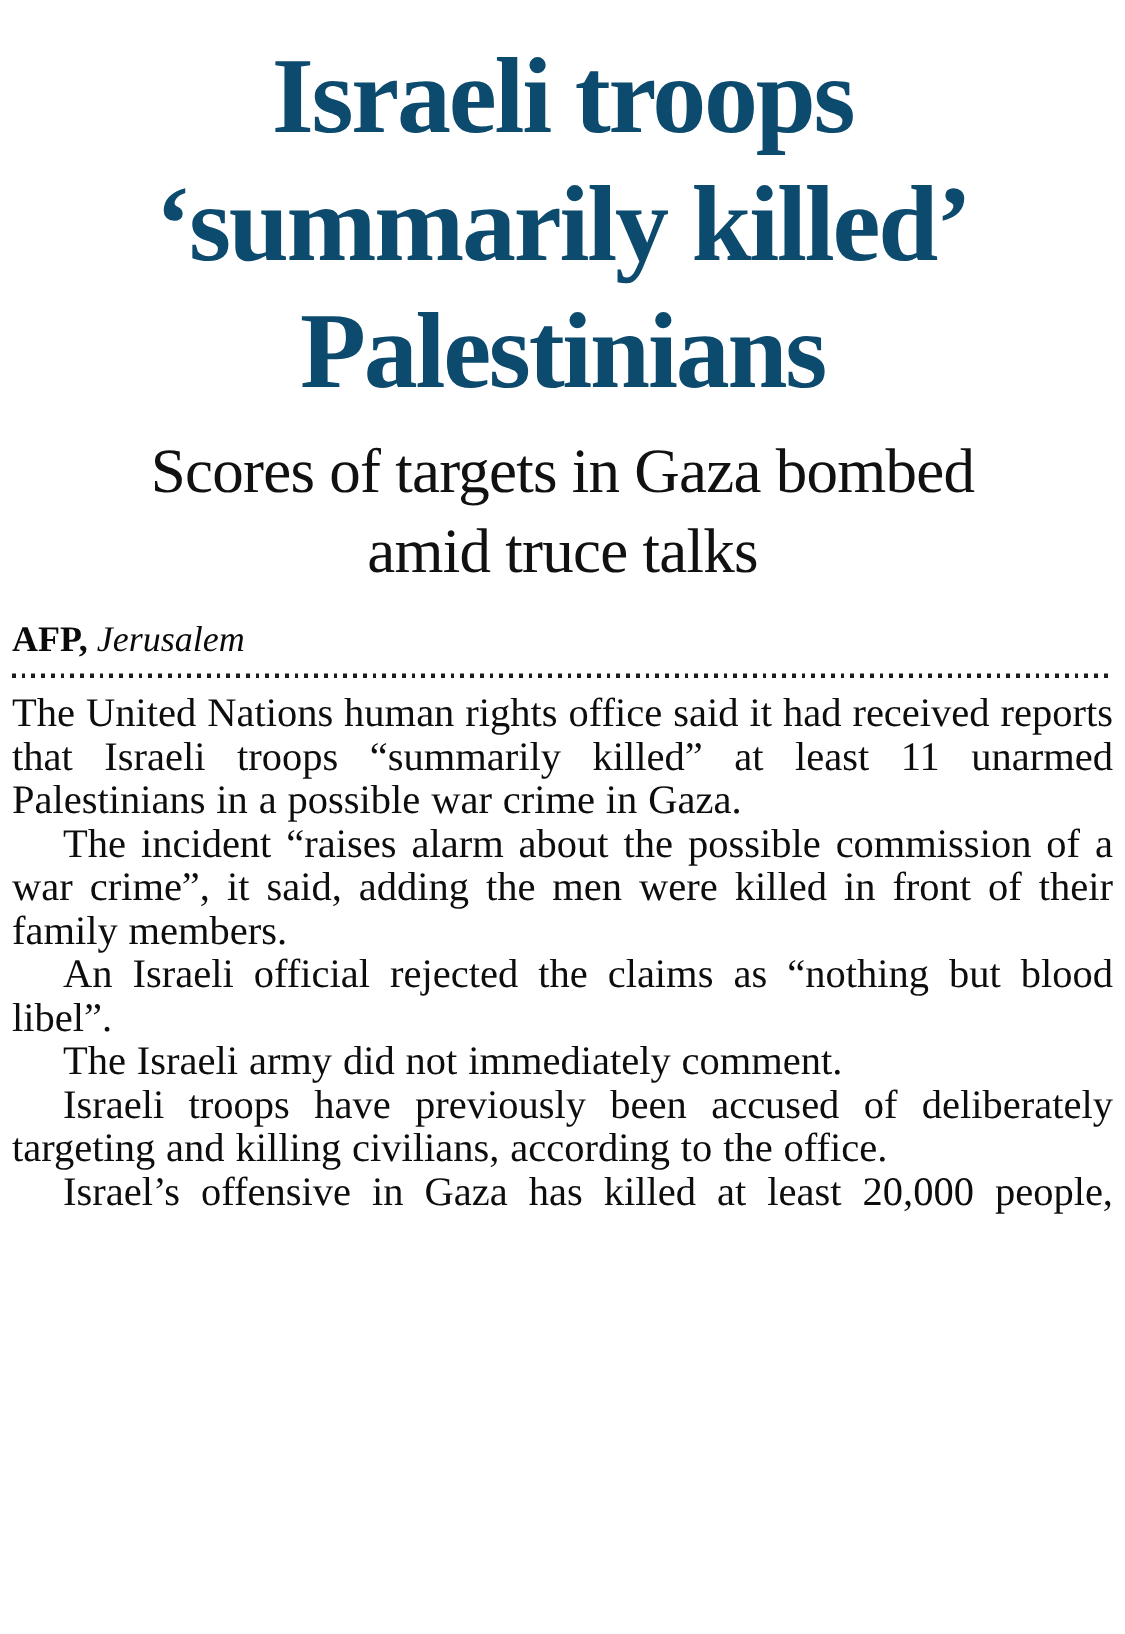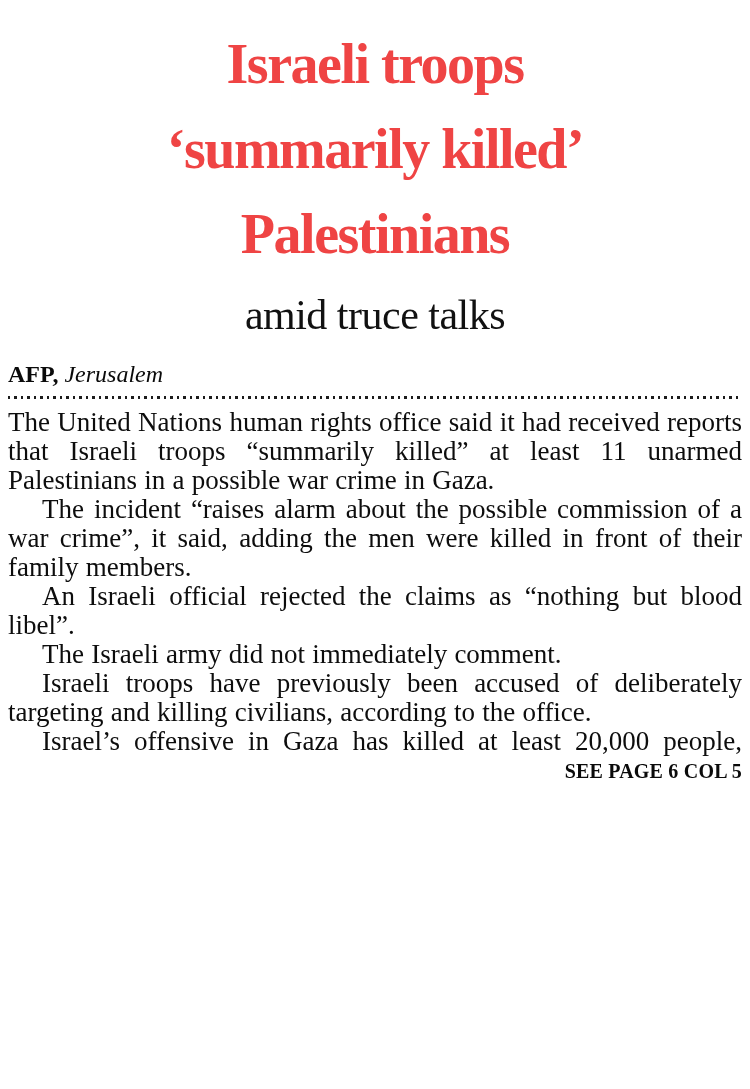--- a/index.html
+++ b/index.html
@@ -16,24 +16,24 @@
   }
   .page {
     padding: 22px 8px 0 8px;
     box-sizing: border-box;
     width: 750px;
   }
   
   .headline {
     text-align: center;
     font-weight: 700;
-    font-size: 56px;
+    font-size: 72px;
     line-height: 85px;
     letter-spacing: -1.5px;
-    color: #ef4444;
+    color: #0c4a6e;
   }
   .headline .hl-line {
     white-space: nowrap;
   }
   
   .subheadline {
     margin-top: 12px;
     text-align: center;
     font-weight: 400;
     font-size: 42px;
@@ -105,33 +105,33 @@
 
 <div class="page">
 
   <h1 class="headline" style="margin:0;">
     <div class="hl-line">Israeli troops</div>
     <div class="hl-line">‘summarily killed’</div>
     <div class="hl-line">Palestinians</div>
   </h1>
 
   <h2 class="subheadline" style="margin-bottom:0; font-weight:400;">
+    <div class="sh-line">Scores of targets in Gaza bombed</div>
     <div class="sh-line">amid truce talks</div>
   </h2>
 
   <div class="byline">
     <span class="agency">AFP,</span><span class="location">Jerusalem</span>
   </div>
 
   <div class="dotted-rule"></div>
 
   <div class="article-body">
     <p class="no-indent">The United Nations human rights office said it had received reports that Israeli troops “summarily killed” at least 11 unarmed Palestinians in a possible war crime in Gaza.</p>
     <p>The incident “raises alarm about the possible commission of a war crime”, it said, adding the men were killed in front of their family members.</p>
     <p>An Israeli official rejected the claims as “nothing but blood libel”.</p>
     <p>The Israeli army did not immediately comment.</p>
     <p>Israeli troops have previously been accused of deliberately targeting and killing civilians, according to the office.</p>
     <p class="force-justify">Israel’s offensive in Gaza has killed at least 20,000 people,</p>
   </div>
 
-  <div class="continuation">SEE PAGE 6 COL 5</div>
 
 </div>
 
 </body></html>

